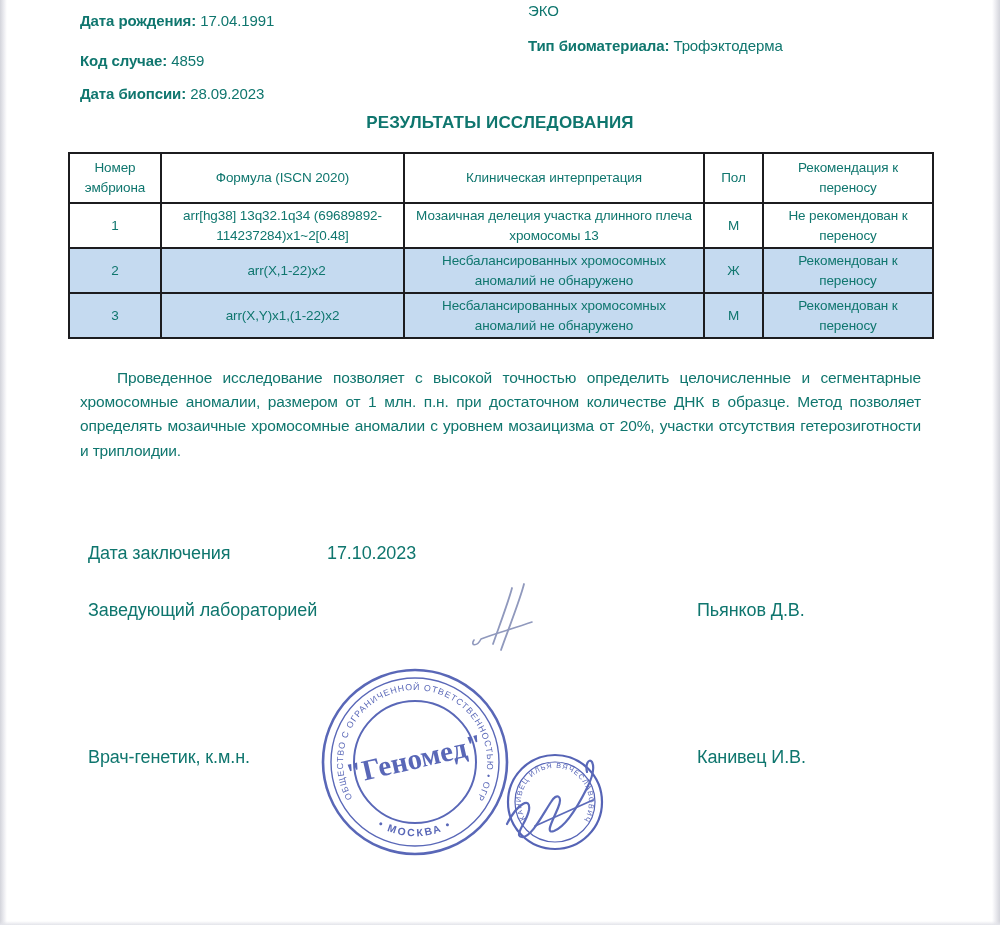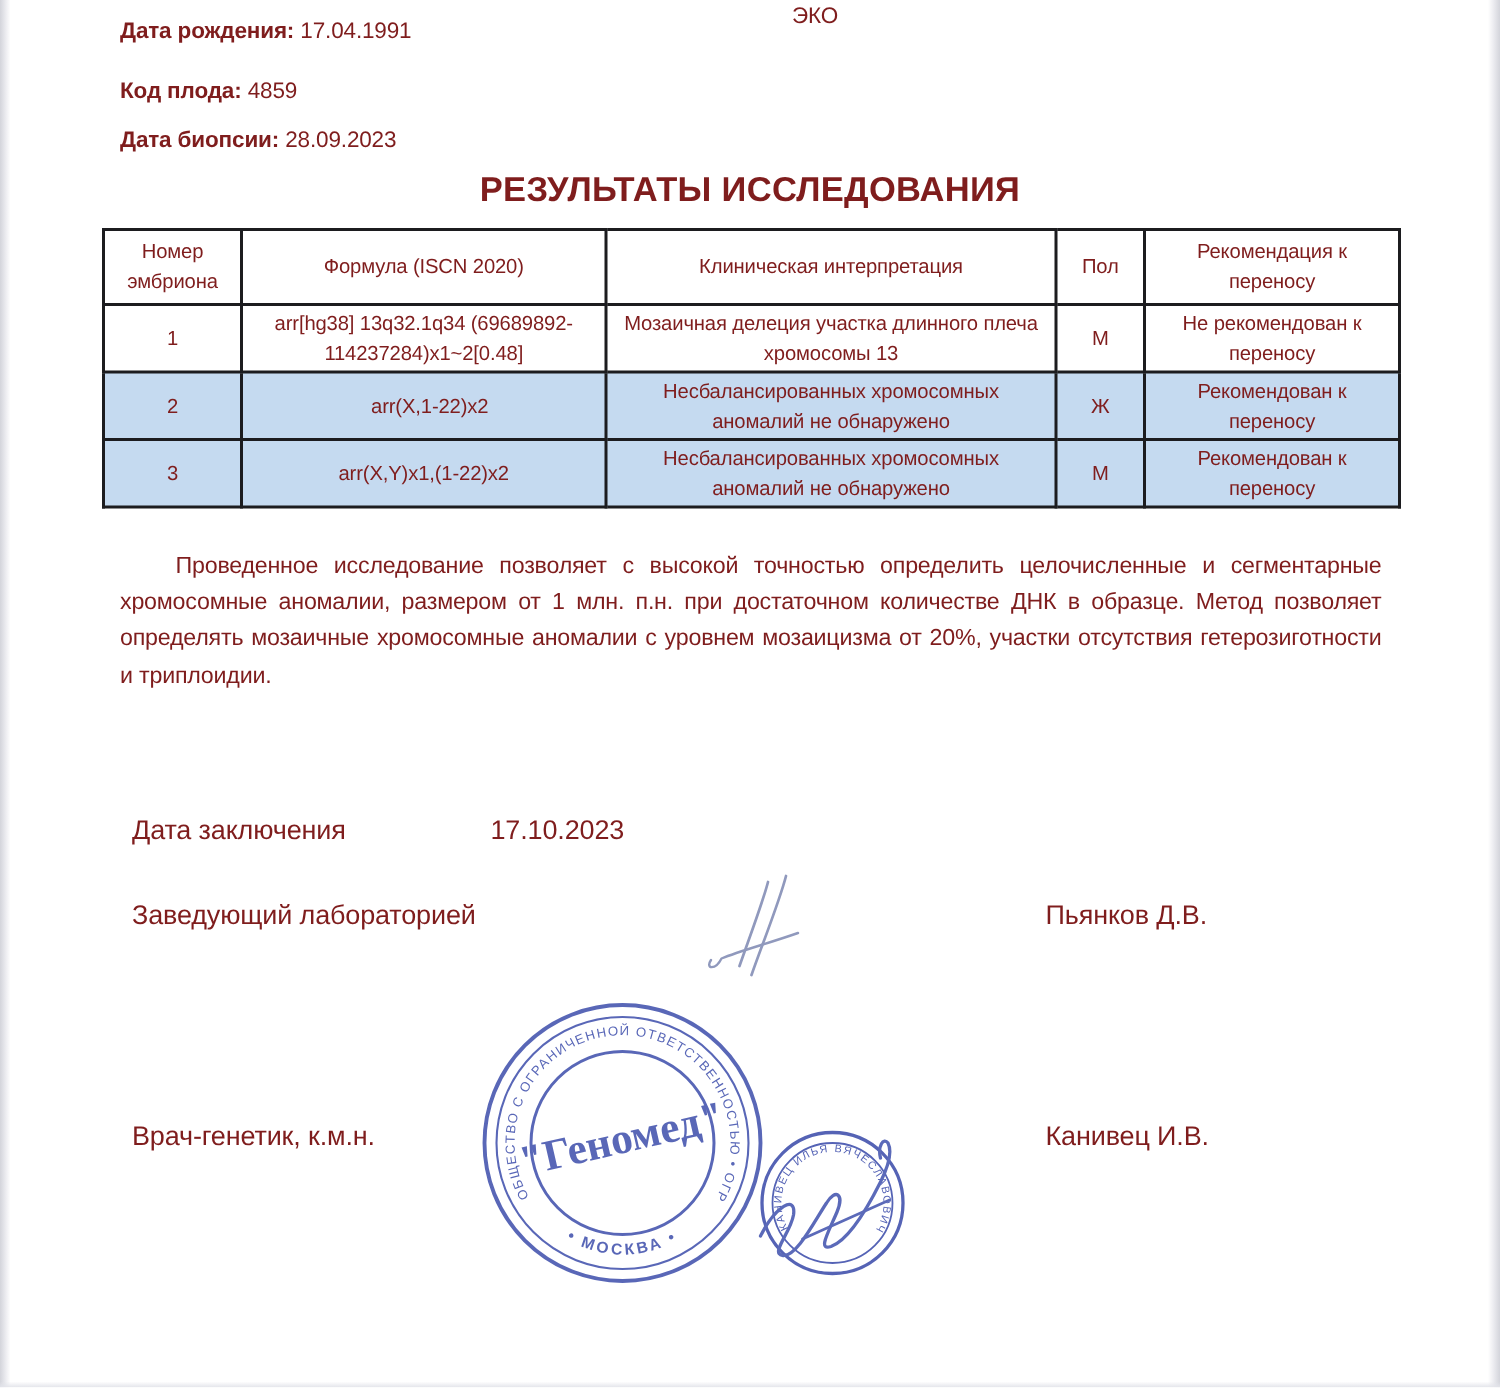--- a/index.html
+++ b/index.html
@@ -1,36 +1,36 @@
 <!DOCTYPE html>
 <html style="--stamp: #4353ae;"><head>
 <meta charset="utf-8">
 <style>
   html,body{margin:0;padding:0;}
   body{background:#ffffff;}
   .page{
     position:relative; width:1000px; height:925px; margin:0 auto;
     background:#ffffff; overflow:hidden;
     font-family:"Liberation Sans","DejaVu Sans",sans-serif;
-    color:#7f1d1d;
+    color:#0f766e;
   }
   .edge-left{position:absolute;left:0;top:0;width:7px;height:100%;
     background:linear-gradient(to right,#d3d4db,#eeeef2 60%,rgba(255,255,255,0));}
   .edge-right{position:absolute;right:0;top:0;width:8px;height:100%;
     background:linear-gradient(to left,#d3d4db,#eeeef2 60%,rgba(255,255,255,0));}
   .edge-bottom{position:absolute;left:0;bottom:0;width:100%;height:4px;
     background:linear-gradient(to top,#e3e4ea,rgba(255,255,255,0));}
 
   .abs{position:absolute;}
   .info-line{font-size:15px; letter-spacing:-0.1px; white-space:nowrap;}
   .info-line b{font-weight:700;}
 
   .title{
     left:0; top:113px; width:100%; text-align:center;
-    font-size:23px; font-weight:700; letter-spacing:0.2px;
+    font-size:17px; font-weight:700; letter-spacing:0.2px;
   }
 
   table.results{
     position:absolute; left:68px; top:152px; width:864px;
     border-collapse:collapse; table-layout:fixed;
   }
   table.results th, table.results td{
     border:2px solid #1c1c1f;
     text-align:center; vertical-align:middle;
     font-size:13.5px; font-weight:400; line-height:1.45;
@@ -55,28 +55,32 @@
 <div class="page">
   <div class="edge-left"></div>
   <div class="edge-right"></div>
   <div class="edge-bottom"></div>
 
   <div class="abs info-line" style="left:80px; top:12px;">
     <b>Дата рождения:</b>
     <span>17.04.1991</span>
   </div>
   <div class="abs info-line" style="left:80px; top:52px;">
-    <b>Код плода:</b>
+    <b>Код случае:</b>
     <span>4859</span>
   </div>
   <div class="abs info-line" style="left:80px; top:85px;">
     <b>Дата биопсии:</b>
     <span>28.09.2023</span>
   </div>
   <div class="abs info-line" style="left:528px; top:2px;">ЭКО</div>
+  <div class="abs info-line" style="left:528px; top:37px;">
+    <b>Тип биоматериала:</b>
+    <span>Трофэктодерма</span>
+  </div>
 
   <div class="abs title">РЕЗУЛЬТАТЫ ИССЛЕДОВАНИЯ</div>
 
   <table class="results">
     <colgroup>
       <col style="width:92px">
         <col style="width:243px">
         <col style="width:300px">
         <col style="width:59px">
         <col style="width:170px">

